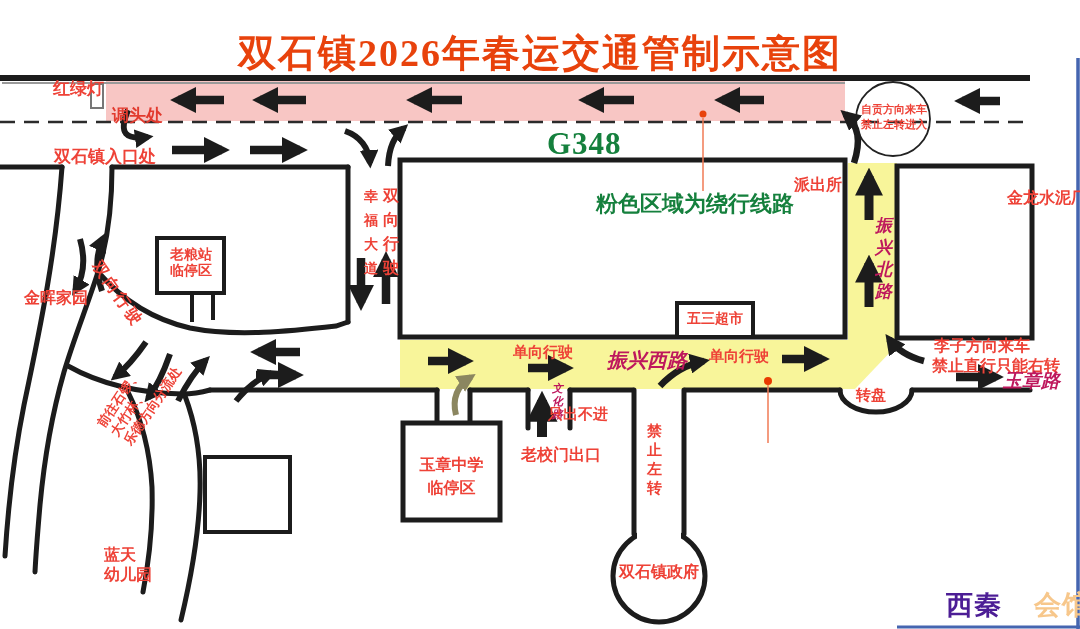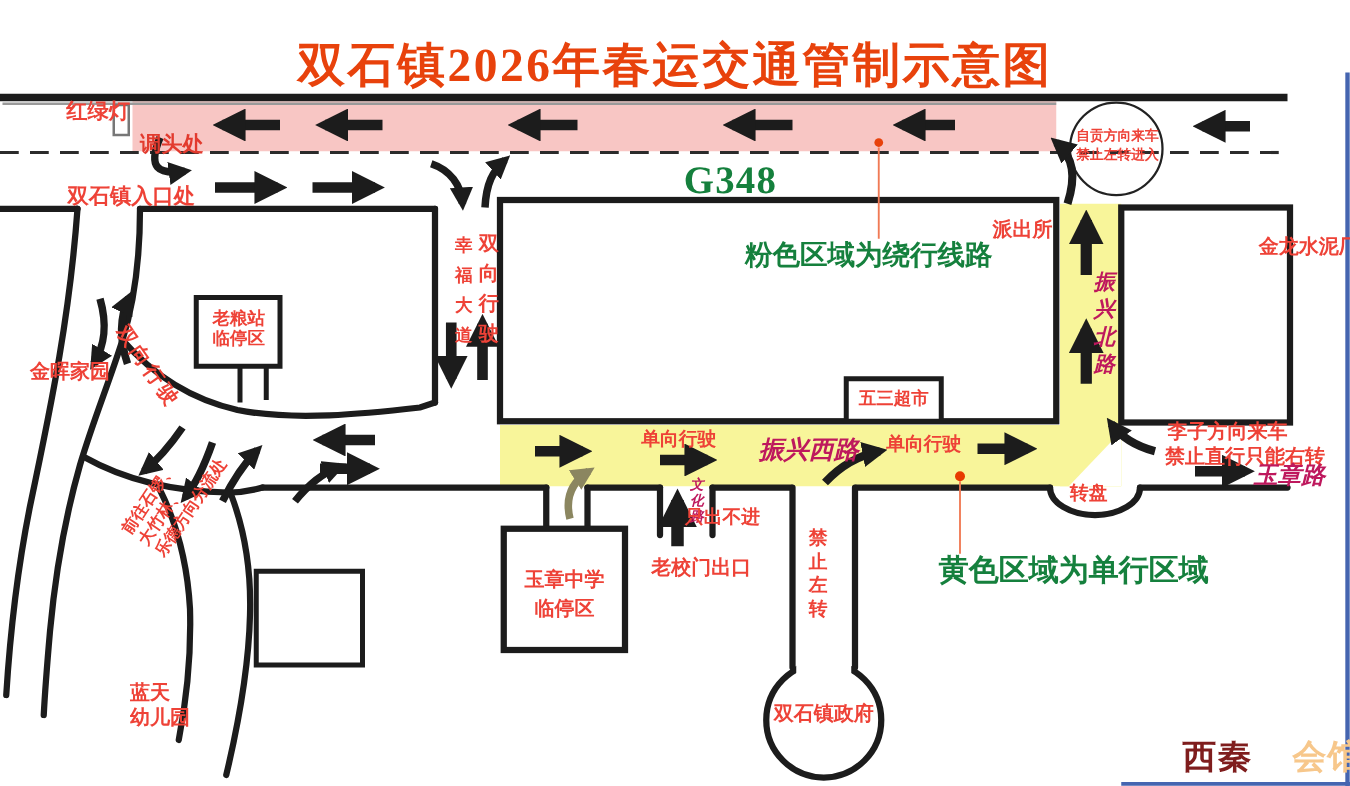--- a/index.html
+++ b/index.html
@@ -8,21 +8,21 @@
   #roadmap{position:absolute;left:0;top:0;}
   .lbl{position:absolute;font-weight:bold;color:#ee4237;white-space:nowrap;line-height:1.15;}
   .orange{color:#15803d;}
   .blue{color:#be185d;font-style:italic;}
   .serif{font-family:"Liberation Serif",serif;}
   .vert{white-space:normal;word-break:break-all;}
   .ctr{text-align:center;}
   .rot{white-space:normal;}
   #title{left:0;top:12px;width:1080px;text-align:center;font-size:38px;color:#e8420c;
          font-family:"Liberation Serif",serif;letter-spacing:2px;margin-top:20px;}
-  .wm1{color:#7f1d1d;} .wm2{color:#f7c78b;margin-left:32px;}
+  .wm1{color:#4c1d95;} .wm2{color:#f7c78b;margin-left:32px;}
 </style>
 </head>
 <body>
 
 <div id="stage">
 
 <svg id="roadmap" width="1080" height="629" viewBox="0 0 1080 629">
   <defs>
     <marker id="ah" viewBox="0 0 10 10" refX="7" refY="5" markerWidth="3.1" markerHeight="3.1" orient="auto-start-reverse">
           <path d="M0,0 L10,5 L0,10 Z" fill="#1c1c1c"></path>
@@ -183,21 +183,20 @@
 <div class="lbl vert blue" style="left:552px;top:382px;width:13px;font-size:11px;line-height:13px;">文化路</div>
 <div class="lbl" style="left:548px;top:405px;font-size:15px;">只出不进</div>
 <div class="lbl" style="left:521px;top:446px;font-size:16px;">老校门出口</div>
 <div class="lbl vert" style="left:647px;top:385px;width:17px;font-size:15px;line-height:19px;margin-top:36px;">禁止左转</div>
 <div class="lbl" style="left:856px;top:386px;font-size:15px;">转盘</div>
 
 <div class="lbl" style="left:934px;top:337px;font-size:16px;">李子方向来车</div>
 <div class="lbl" style="left:932px;top:357px;font-size:16px;">禁止直行只能右转</div>
 <div class="lbl blue" style="left:1003px;top:370px;font-size:19px;">玉章路</div>
 
-<div class="lbl orange" style="left:751px;top:443px;font-size:24px;">黄色区域为单行区域</div>
 
 <div class="lbl ctr" style="left:404px;top:453px;width:95px;font-size:16px;line-height:23px;">
   <div>玉章中学</div>
   <div>临停区</div>
 </div>
 
 
 <div class="lbl" style="left:104px;top:545px;font-size:16px;line-height:20px;">
   <div>蓝天</div>
   <div>幼儿园</div>

